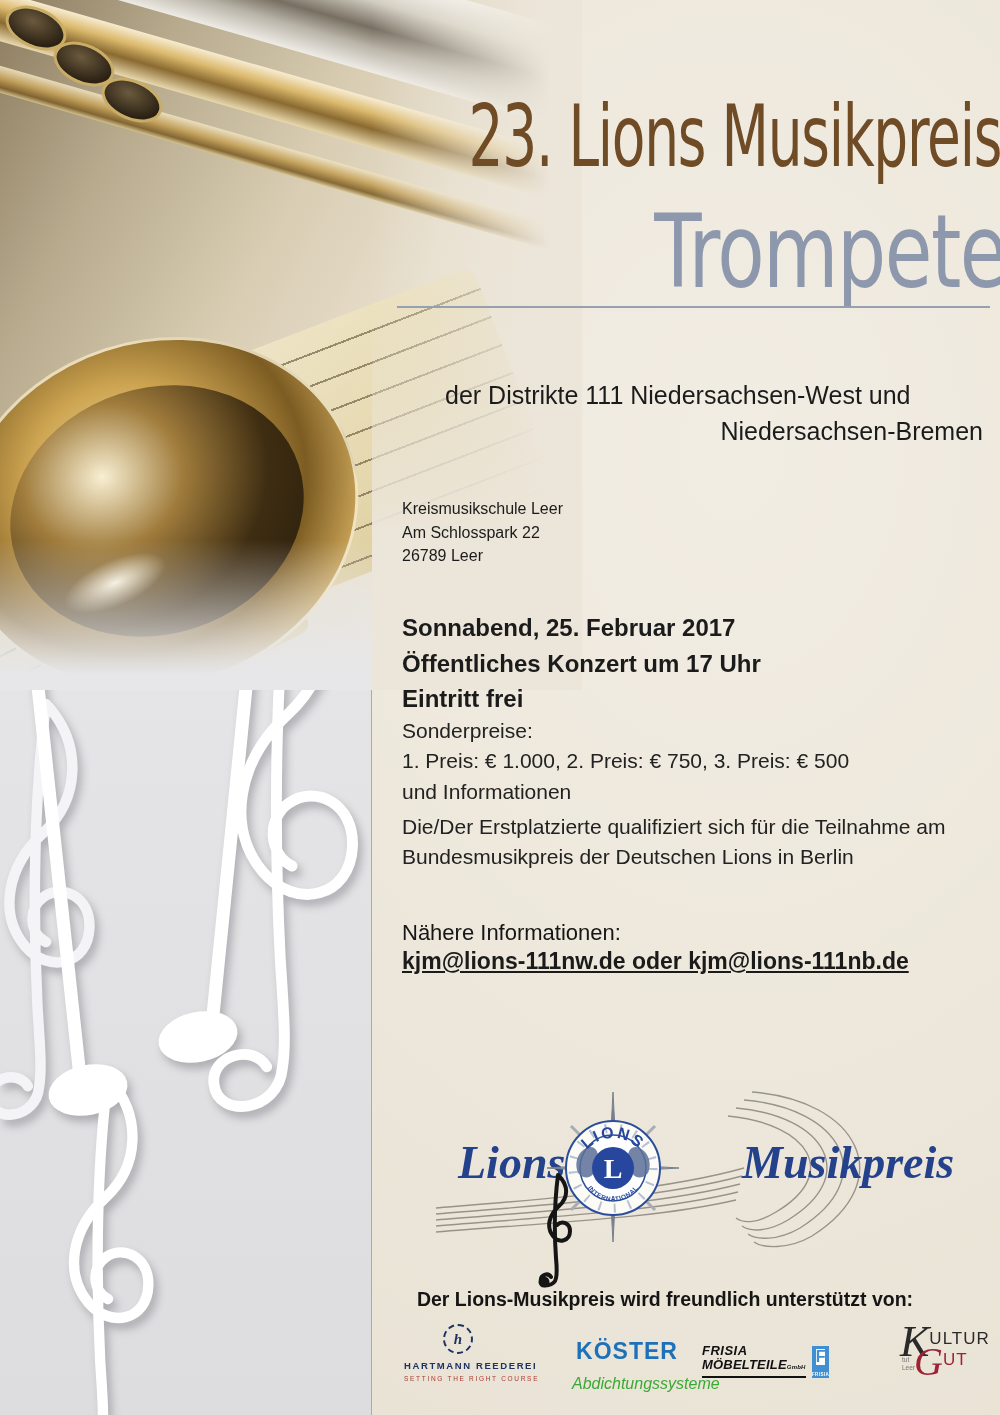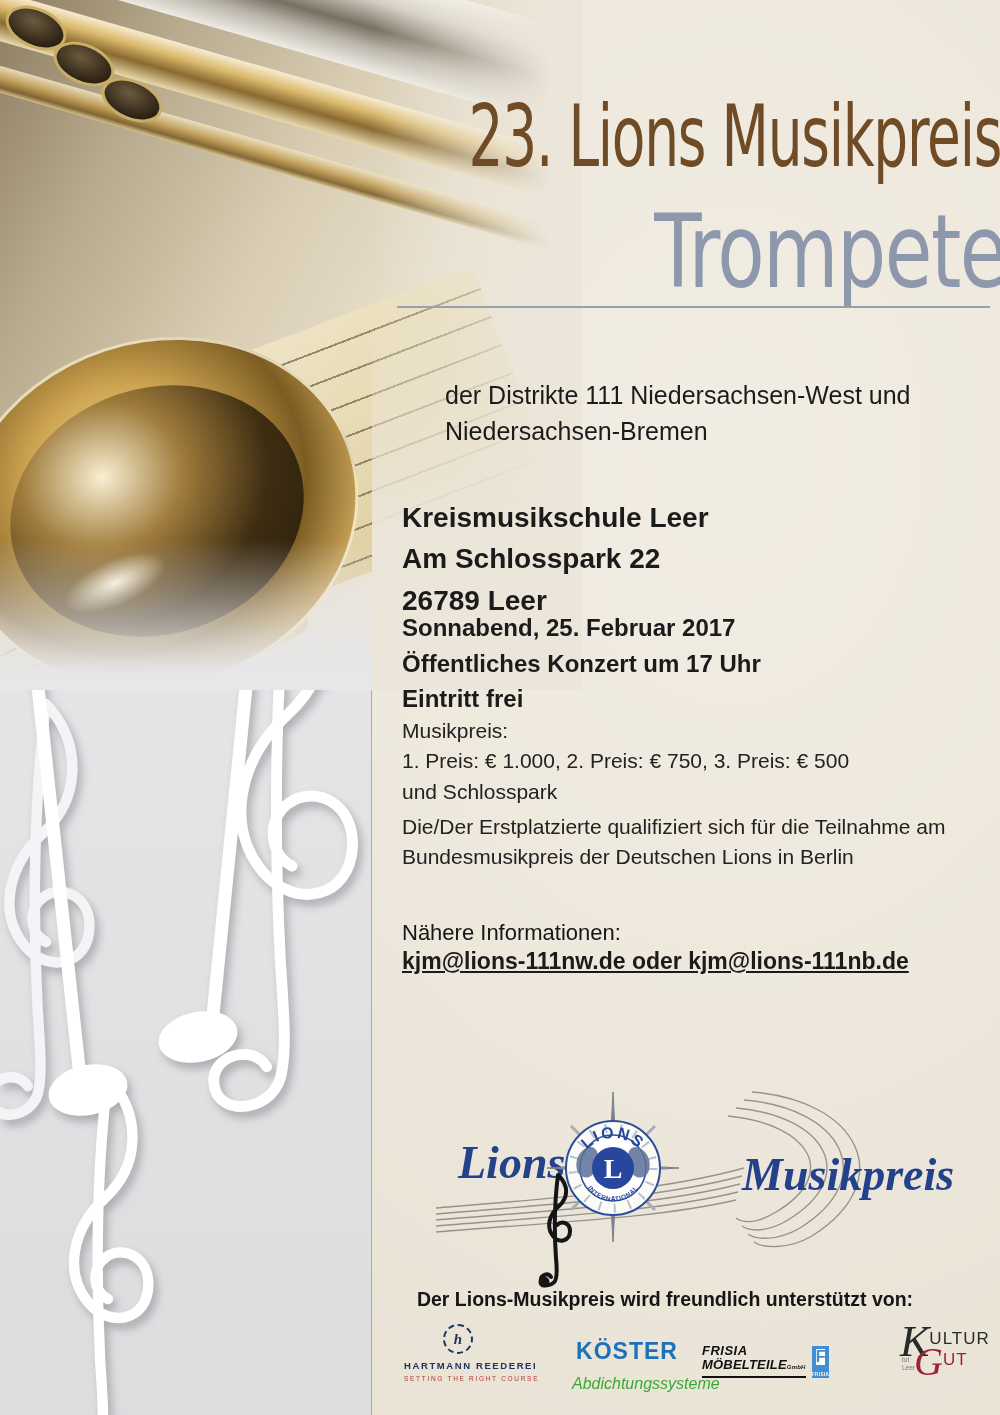--- a/index.html
+++ b/index.html
@@ -50,34 +50,34 @@
   
   .abs{position:absolute;}
   .title-line{right:15px;top:86px;text-align:right;white-space:nowrap;color:#6f4b26;}
   .title-line .sq{display:inline-block;transform:scaleX(.64);transform-origin:right center;
     font-size:86px;font-weight:400;letter-spacing:-2px;font-family:"DejaVu Sans",sans-serif;}
   .instr-line{right:10px;top:192px;text-align:right;white-space:nowrap;color:#8e98ac;}
   .instr-line .sq{display:inline-block;transform:scaleX(.76);transform-origin:right center;
     font-size:102px;font-weight:400;letter-spacing:-2px;font-family:"DejaVu Sans",sans-serif;}
   .title-rule{left:397px;top:306px;width:593px;height:2px;background:#97a0b0;}
   .subtitle{left:402px;top:378px;width:538px;font-weight:normal;font-size:25px;line-height:1.42;white-space:nowrap;margin-left:43px;}
-  .subtitle .l2{text-align:left;}
-  .venue{left:402px;top:497px;font-weight:bold;font-size:28px;line-height:1.48;}
+  .subtitle .l2{text-align:right;}
+  .venue{left:402px;top:497px;font-weight:normal;font-size:16px;line-height:1.48;}
   .event{left:402px;top:610px;font-weight:bold;font-size:24px;line-height:1.48;}
   .prizes{left:402px;top:716px;font-size:21px;line-height:1.45;color:#222;}
   .qualif{left:402px;top:812px;font-size:21px;line-height:1.45;color:#222;}
   .info-h{left:402px;top:920px;font-size:22px;color:#161616;}
   .info-mail{left:402px;top:948px;font-size:23px;font-weight:bold;white-space:nowrap;text-decoration:underline;}
   .info-web{left:402px;top:990px;font-size:21px;white-space:nowrap;}
   .info-web b{font-size:27px;font-weight:bold;}
   
   .logo-word{top:1136px;font-family:"Liberation Serif",serif;font-style:italic;font-weight:bold;
     color:#24418c;font-size:46px;}
   .lw-left{left:458px;}
-  .lw-right{left:742px;margin-top:12px;}
+  .lw-right{left:742px;}
   .swoosh{left:428px;top:1082px;}
   .emblem{left:545px;top:1092px;}
   .blackclef{left:532px;top:1172px;}
   
   .supporters{left:395px;top:1288px;width:540px;text-align:center;font-size:19.5px;font-weight:600;color:#151515;}
   .sp{position:absolute;top:1322px;}
   .hartmann{left:404px;width:108px;text-align:center;}
   .hartmann .circ{width:26px;height:26px;margin:2px auto 6px;border:2px dashed #1d3461;border-radius:50%;
     display:flex;align-items:center;justify-content:center;
     font-family:"Liberation Serif",serif;font-style:italic;font-weight:bold;font-size:15px;color:#1d3461;}
@@ -169,23 +169,23 @@
     <div>26789 Leer</div>
   </div>
 
   <div class="abs event">
     <div>Sonnabend, 25. Februar 2017</div>
     <div>Öffentliches Konzert um 17 Uhr</div>
     <div>Eintritt frei</div>
   </div>
 
   <div class="abs prizes">
-    <div>Musikpreis:</div>
+    <div>Sonderpreise:</div>
     <div>1. Preis: € 1.000, 2. Preis: € 750, 3. Preis: € 500</div>
-    <div>und Schlosspark</div>
+    <div>und Informationen</div>
   </div>
 
   <div class="abs qualif">
     <div>Die/Der Erstplatzierte qualifiziert sich für die Teilnahme am</div>
     <div>Bundesmusikpreis der Deutschen Lions in Berlin</div>
   </div>
 
   <div class="abs info-h">Nähere Informationen:</div>
   <div class="abs info-mail">kjm@lions-111nw.de oder kjm@lions-111nb.de</div>
 

